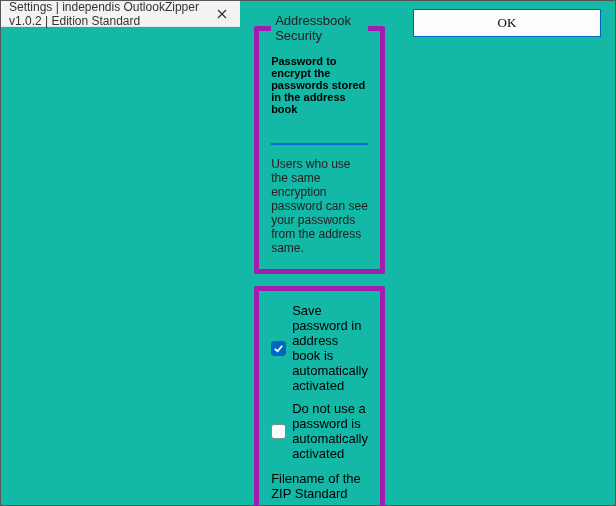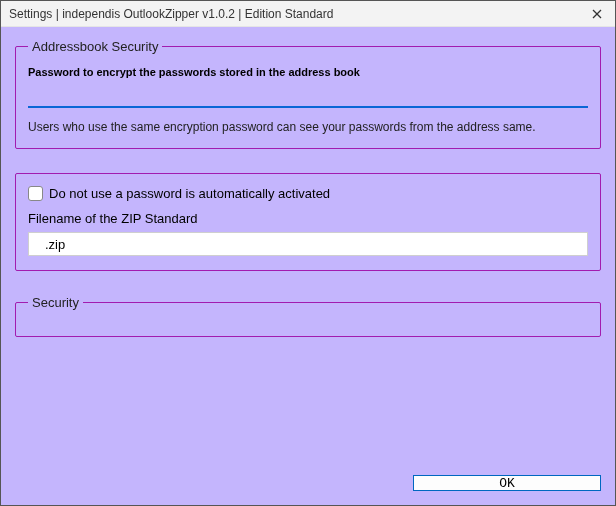--- a/index.html
+++ b/index.html
@@ -8,24 +8,24 @@
       font-size: 13px;
       color: #000;
       background: #fff;
       width: 616px;
       height: 506px;
       overflow: hidden;
     }
     .window {
       width: 616px;
       height: 506px;
-      background: #c4b5fd;
+      background: #14b8a6;
       border: 1px solid #555;
       display: flex;
-      flex-direction: column;
+      flex-direction: row;
       box-shadow: 2px 2px 4px rgba(0,0,0,0.35);
     }
     .titlebar {
       display: flex;
       align-items: center;
       height: 26px;
       padding: 0 8px;
       background: #f3f3f3;
       border-bottom: 1px solid #e5e5e5;
       font-size: 12px;
@@ -42,24 +42,24 @@
       font-size: 14px;
       color: #333;
     }
     .content {
       flex: 1;
       padding: 12px 14px 10px 14px;
       display: flex;
       flex-direction: column;
     }
     fieldset {
-      border: 1px solid #a21caf;
+      border: 5px solid #a21caf;
       border-radius: 2px;
       padding: 12px 12px 14px 12px;
-      margin-bottom: 24px;
+      margin-bottom: 12px;
     }
     legend {
       padding: 0 4px;
       font-size: 13px;
       color: #222;
     }
     .bold-label {
       font-weight: 600;
       font-size: 11px;
       margin-bottom: 8px;
@@ -128,26 +128,26 @@
     }
     .spacer { flex: 1; }
     .button-bar {
       display: flex;
       justify-content: flex-end;
       gap: 10px;
       padding: 8px 14px 14px 14px;
     }
     .btn {
       width: 188px;
-      height: 16px;
+      height: 28px;
       border: 1px solid #cfcfcf;
       background: #fdfdfd;
       font-size: 13px;
       cursor: pointer;
-      font-family: Liberation Mono, monospace;
+      font-family: Liberation Serif, serif;
     }
     .btn.primary {
       border-color: #0067c0;
     }
   </style>
 </head>
 <body>
 
 <div class="window">
   <div class="titlebar">
@@ -164,20 +164,28 @@
 
     <fieldset>
       <legend>Addressbook Security</legend>
       <label class="bold-label">Password to encrypt the passwords stored in the address book</label>
       <input type="text" class="password-input" value="" style="">
       <div class="hint">Users who use the same encryption password can see your passwords from the address same.</div>
     </fieldset>
 
     <fieldset>
 
+      <div class="checkbox-row">
+        <span class="checkbox checked">
+          <svg viewBox="0 0 12 12">
+              <polyline points="2,6.5 5,9 10,3" fill="none" stroke="#fff" stroke-width="2"></polyline>
+            </svg>
+        </span>
+        <span>Save password in address book is automatically activated</span>
+      </div>
 
       <div class="checkbox-row">
         <span class="checkbox">
           
         </span>
         <span>Do not use a password is automatically activated</span>
       </div>
 
       <label class="field-label">Filename of the ZIP Standard</label>
       <input type="text" class="text-input" value=".zip" style="">

